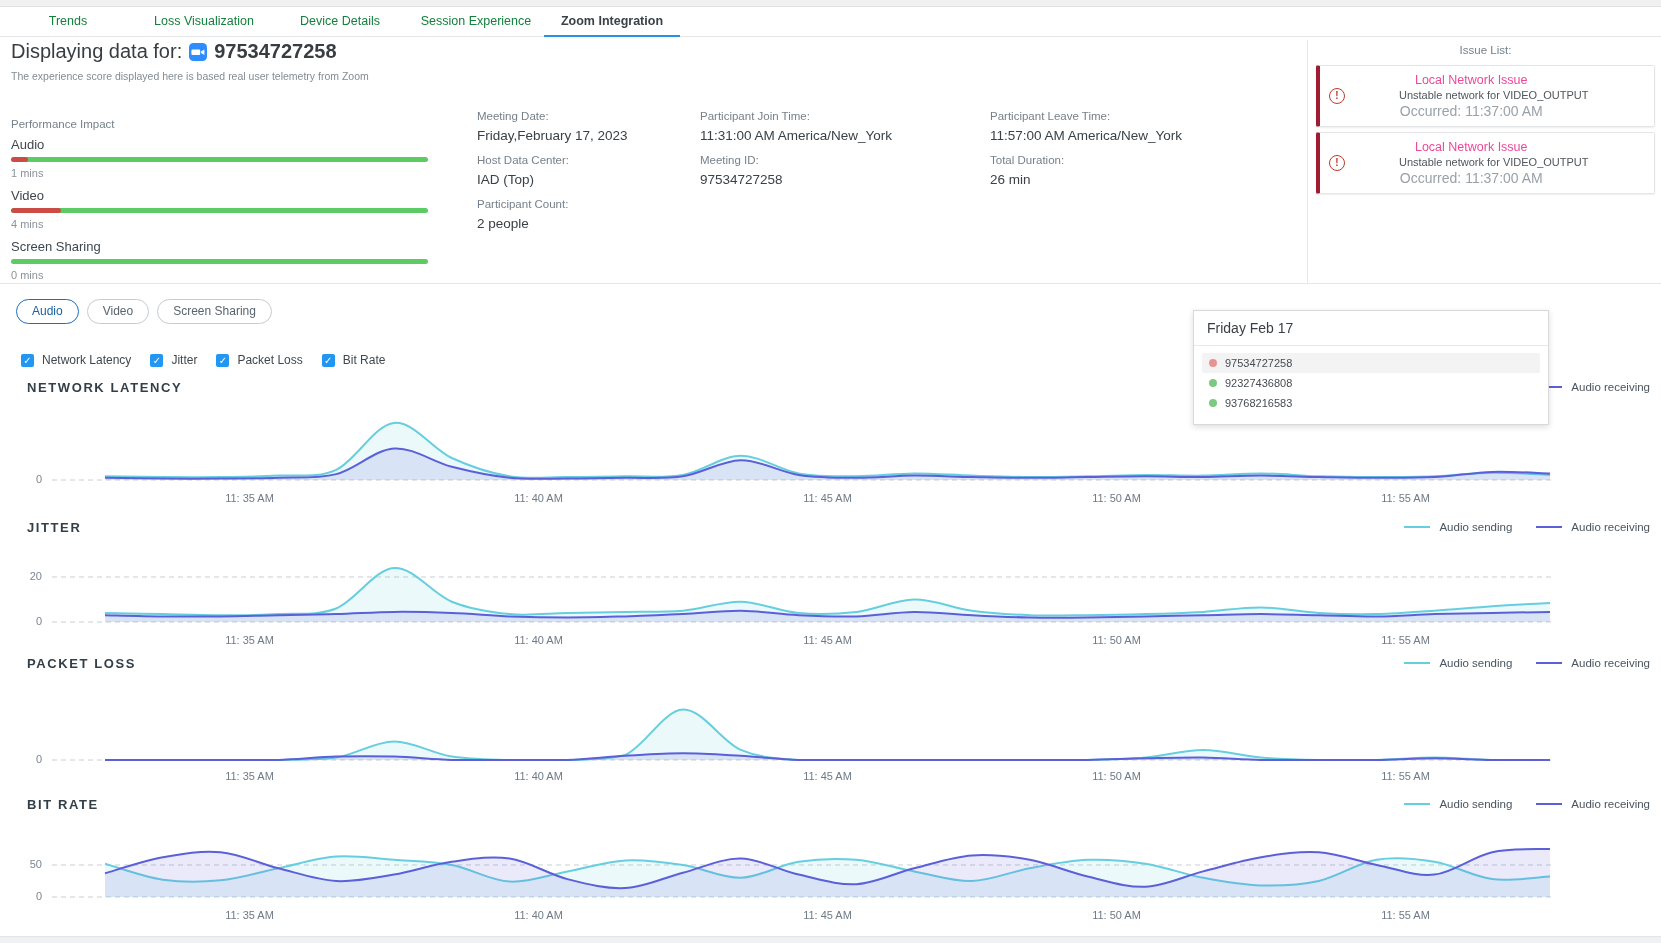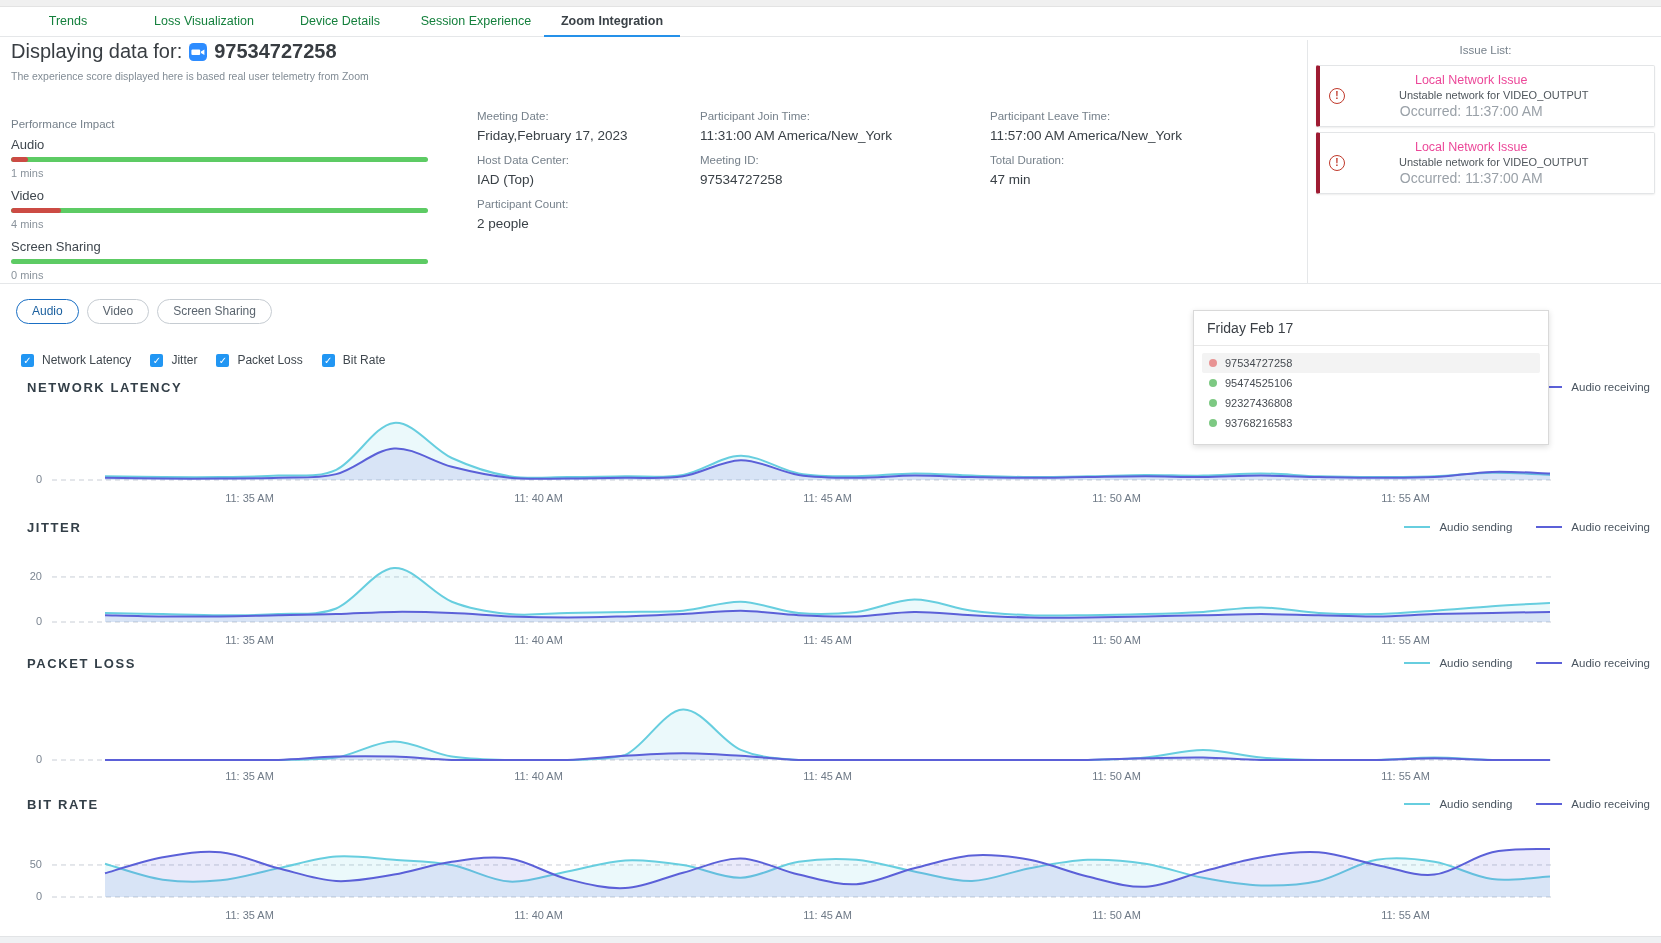--- a/index.html
+++ b/index.html
@@ -160,21 +160,21 @@
   </div>
 </section>
 
 <section class="detail-col col3">
   <div class="detail-item">
     <div class="detail-label">Participant Leave Time:</div>
     <div class="detail-value">11:57:00 AM America/New_York</div>
   </div>
   <div class="detail-item">
     <div class="detail-label">Total Duration:</div>
-    <div class="detail-value">47 min</div>
+    <div class="detail-value">26 min</div>
   </div>
 </section>
 
 <div class="vdiv"></div>
 <div class="hdiv"></div>
 
 <aside class="issue-panel">
   <div class="issue-title">Issue List:</div>
   <div class="issue-card">
     <span class="issue-icon"></span>
@@ -349,24 +349,20 @@
 
 <div class="tooltip">
   <div class="tt-head">Friday Feb 17</div>
   <div class="tt-list">
     <div class="tt-row hl">
       <span class="pt-dot" style="background: rgb(232, 147, 147);"></span>
       <span>97534727258</span>
     </div>
     <div class="tt-row">
       <span class="pt-dot" style="background: rgb(125, 201, 131);"></span>
-      <span>95474525106</span>
-    </div>
-    <div class="tt-row">
-      <span class="pt-dot" style="background: rgb(125, 201, 131);"></span>
       <span>92327436808</span>
     </div>
     <div class="tt-row">
       <span class="pt-dot" style="background: rgb(125, 201, 131);"></span>
       <span>93768216583</span>
     </div>
   </div>
 </div>
 
 <div class="bottom-strip"></div>

